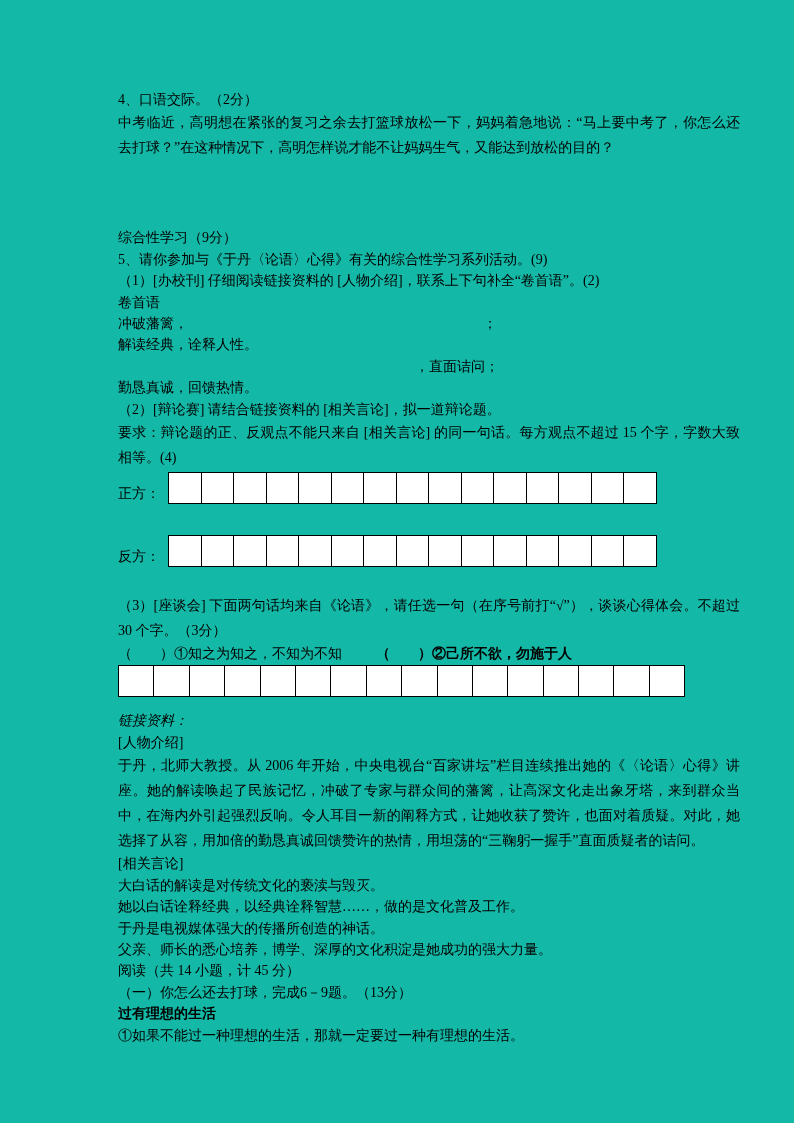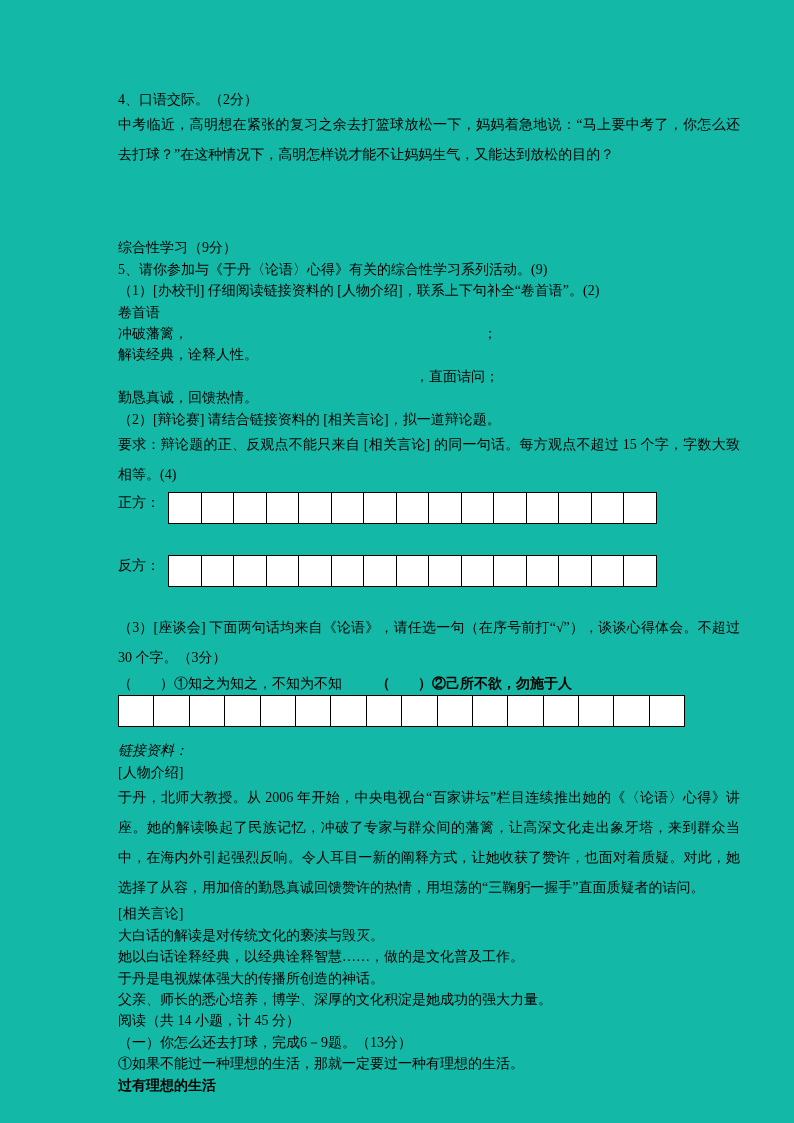--- a/index.html
+++ b/index.html
@@ -10,26 +10,26 @@
     font-size: 14px;
   }
   .page {
     box-sizing: border-box;
     width: 794px; height: 1123px;
     padding: 89px 54px 20px 118px;
     overflow: hidden;
     background: #14b8a6;
   }
   .line { line-height: 21.4px; white-space: nowrap; }
-  .para { line-height: 30px; text-align: justify; }
+  .para { line-height: 25px; text-align: justify; }
   .bold { font-weight: bold; }
   .gap-section { height: 67px; }
   .blank { display: inline-block; height: 1em; vertical-align: bottom; }
 
-  .answer-row { display: flex; align-items: flex-start; margin-top: 2px; }
+  .answer-row { display: flex; align-items: flex-end; margin-top: 2px; }
   .answer-row.second { margin-top: 31px; }
   .row-label { width: 50px; flex: 0 0 50px; line-height: 21.4px; }
 
   .cells { display: flex; }
   .cell {
     box-sizing: border-box;
     border: 1px solid #000;
     margin-left: -1px;
     background: #fff;
   }
@@ -143,16 +143,16 @@
   <div class="line">[人物介绍]</div>
   <div class="para">于丹，北师大教授。从 2006 年开始，中央电视台“百家讲坛”栏目连续推出她的《〈论语〉心得》讲座。她的解读唤起了民族记忆，冲破了专家与群众间的藩篱，让高深文化走出象牙塔，来到群众当中，在海内外引起强烈反响。令人耳目一新的阐释方式，让她收获了赞许，也面对着质疑。对此，她选择了从容，用加倍的勤恳真诚回馈赞许的热情，用坦荡的“三鞠躬一握手”直面质疑者的诘问。</div>
   <div class="line">[相关言论]</div>
   <div class="line">大白话的解读是对传统文化的亵渎与毁灭。</div>
   <div class="line">她以白话诠释经典，以经典诠释智慧……，做的是文化普及工作。</div>
   <div class="line">于丹是电视媒体强大的传播所创造的神话。</div>
   <div class="line">父亲、师长的悉心培养，博学、深厚的文化积淀是她成功的强大力量。</div>
 
   <div class="line">阅读（共 14 小题，计 45 分）</div>
   <div class="line">（一）你怎么还去打球，完成6－9题。（13分）</div>
+  <div class="line bold">过有理想的生活</div>
   <div class="line">①如果不能过一种理想的生活，那就一定要过一种有理想的生活。</div>
-  <div class="line bold">过有理想的生活</div>
 
 </div>
 
 </body></html>

